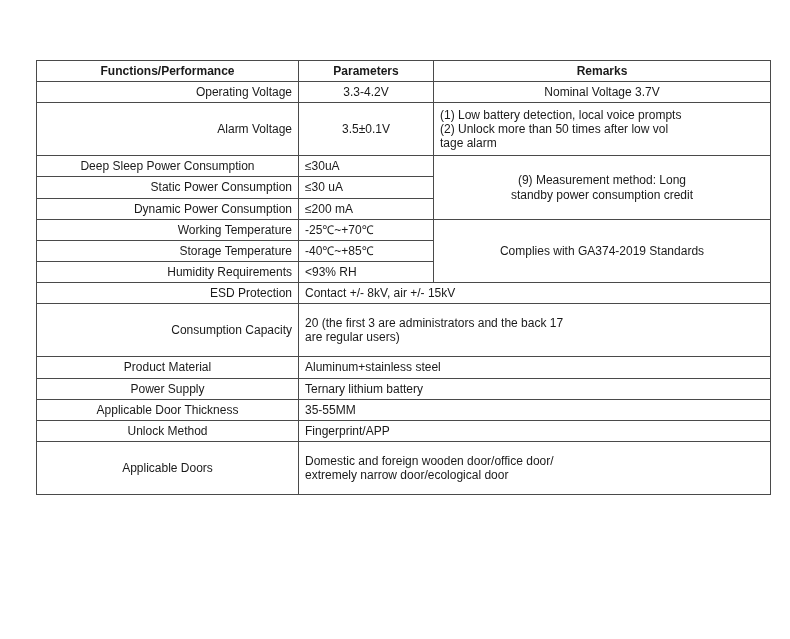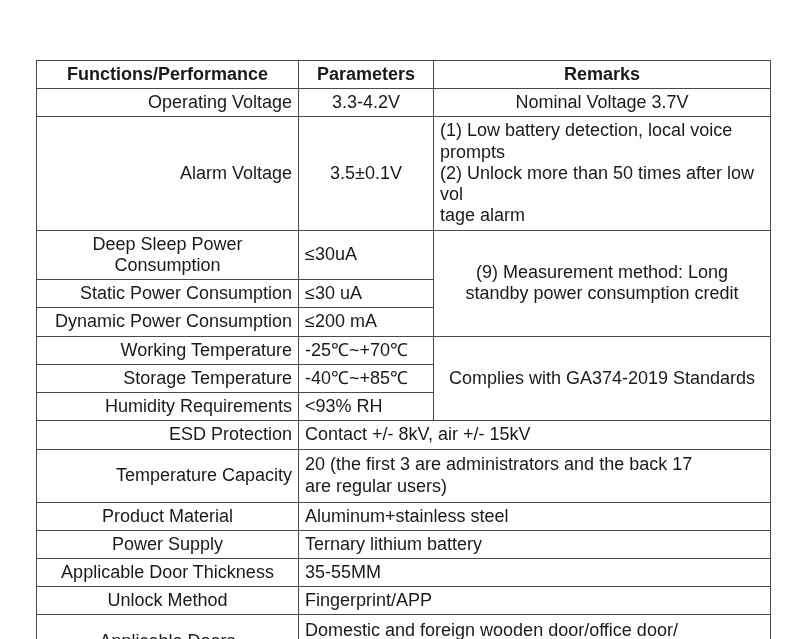--- a/index.html
+++ b/index.html
@@ -26,21 +26,21 @@
     width: 734px;
     table-layout: fixed;
   }
   table.spec col.c1 { width: 262px; }
   table.spec col.c2 { width: 135px; }
   table.spec col.c3 { width: 337px; }
 
   table.spec td, table.spec th {
     border: 1px solid #4a4a4a;
     padding: 3px 6px;
-    font-size: 18px;
+    font-size: 12px;
     line-height: 1.18;
     vertical-align: middle;
     background: #ffffff;
   }
   thead th {
     font-weight: bold;
     font-size: 16.5px;
     text-align: center;
     padding-top: 6px;
     padding-bottom: 6px;
@@ -141,21 +141,21 @@
         <td class="rowlabel">Humidity Requirements</td>
         <td class="pad-left">&lt;93% RH</td>
       </tr>
 
       <tr>
         <td class="rowlabel">ESD Protection</td>
         <td class="pad-left" colspan="2">Contact +/- 8kV, air +/- 15kV</td>
       </tr>
 
       <tr>
-        <td class="rowlabel tall">Temperature Capacity</td>
+        <td class="rowlabel tall">Consumption Capacity</td>
         <td class="pad-left two-line" colspan="2">20 (the first 3 are administrators and the back 17
 are regular users)</td>
       </tr>
 
       <tr>
         <td class="left">Product Material</td>
         <td class="pad-left" colspan="2">Aluminum+stainless steel</td>
       </tr>
 
       <tr>

